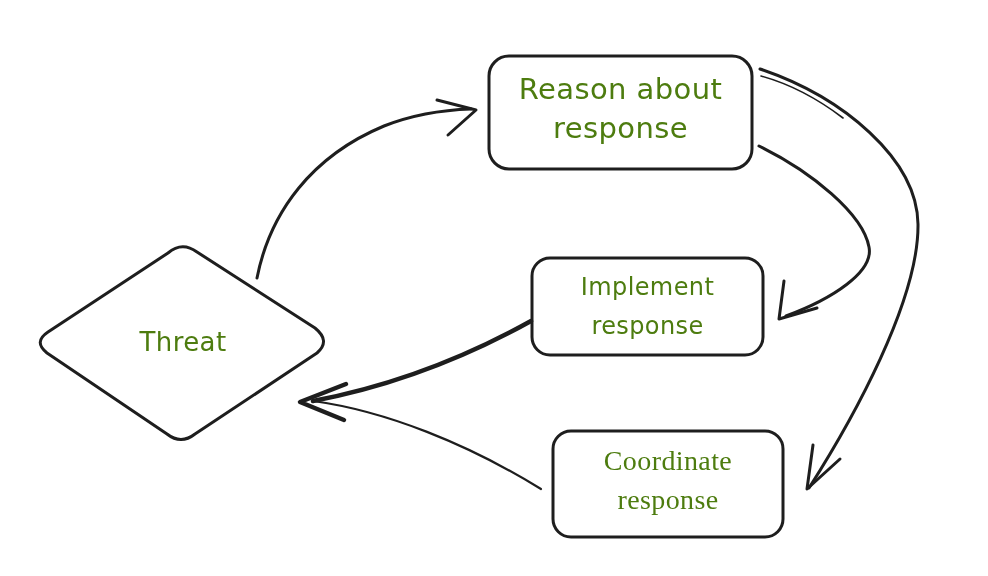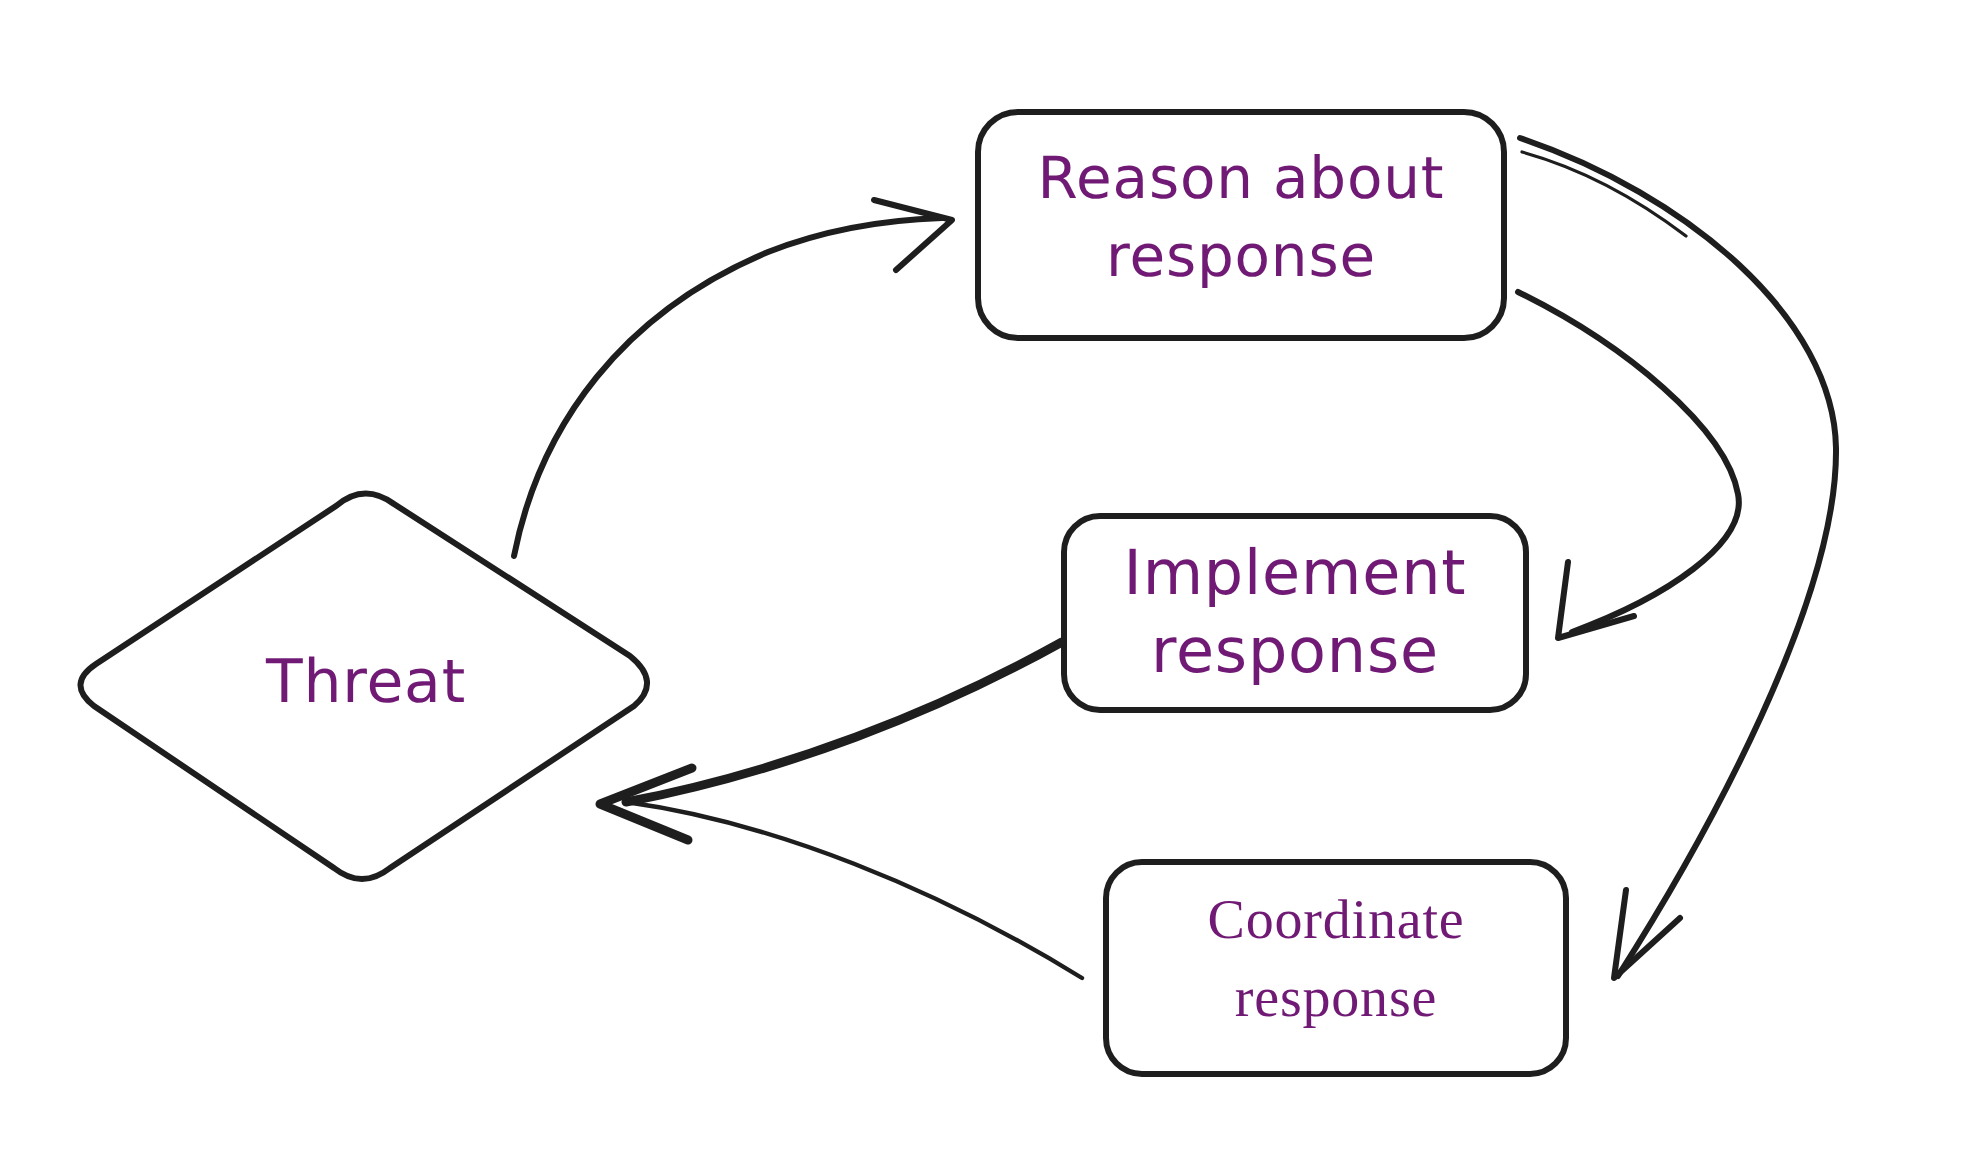--- a/index.html
+++ b/index.html
@@ -15,44 +15,44 @@
     overflow: hidden;
     font-family: "DejaVu Sans", "Liberation Sans", sans-serif;
   }
   .canvas svg {
     position: absolute;
     left: 0;
     top: 0;
   }
   .node-label {
     position: absolute;
-    color: #701a75;
+    color: #4d7c0f;
     text-align: center;
     letter-spacing: 0.4px;
     user-select: none;
   }
   .label-threat {
     left: 93px;
     top: 324px;
     width: 180px;
-    font-size: 30px;
+    font-size: 26px;
     line-height: 36px;
   }
   .label-reason {
     left: 489px;
     top: 70px;
     width: 263px;
     font-size: 29px;
     line-height: 39px;
   }
   .label-implement {
     left: 532px;
     top: 268px;
     width: 231px;
-    font-size: 31px;
+    font-size: 24px;
     line-height: 39px;
   }
   .label-coordinate {
     left: 553px;
     top: 441px;
     width: 230px;
     font-size: 28px;
     line-height: 39px;
     font-family: Liberation Serif, serif;
   }

